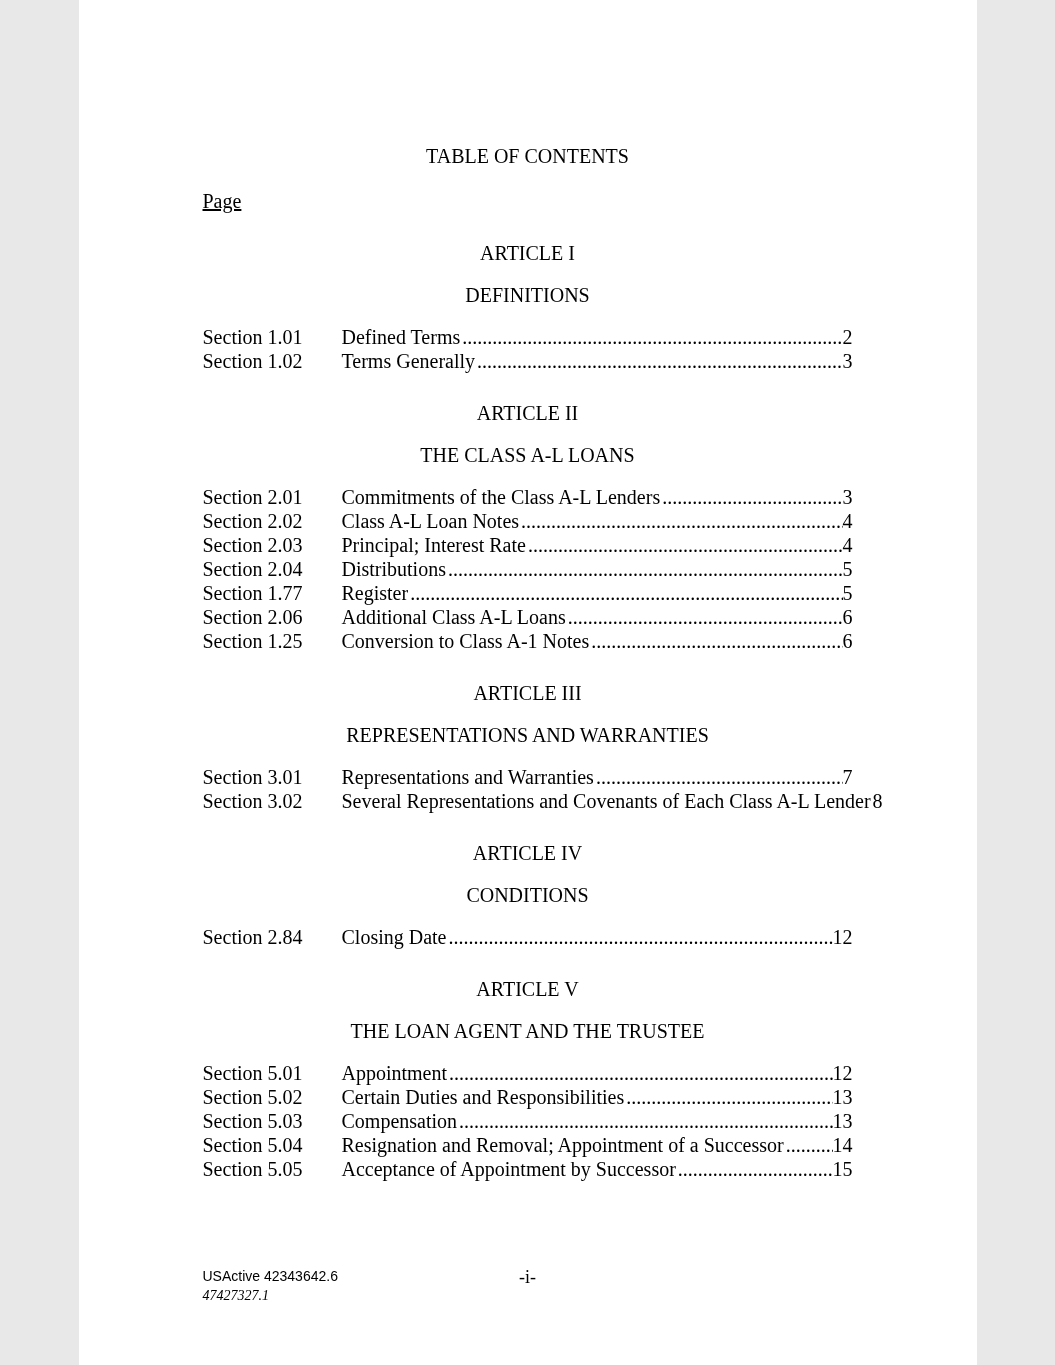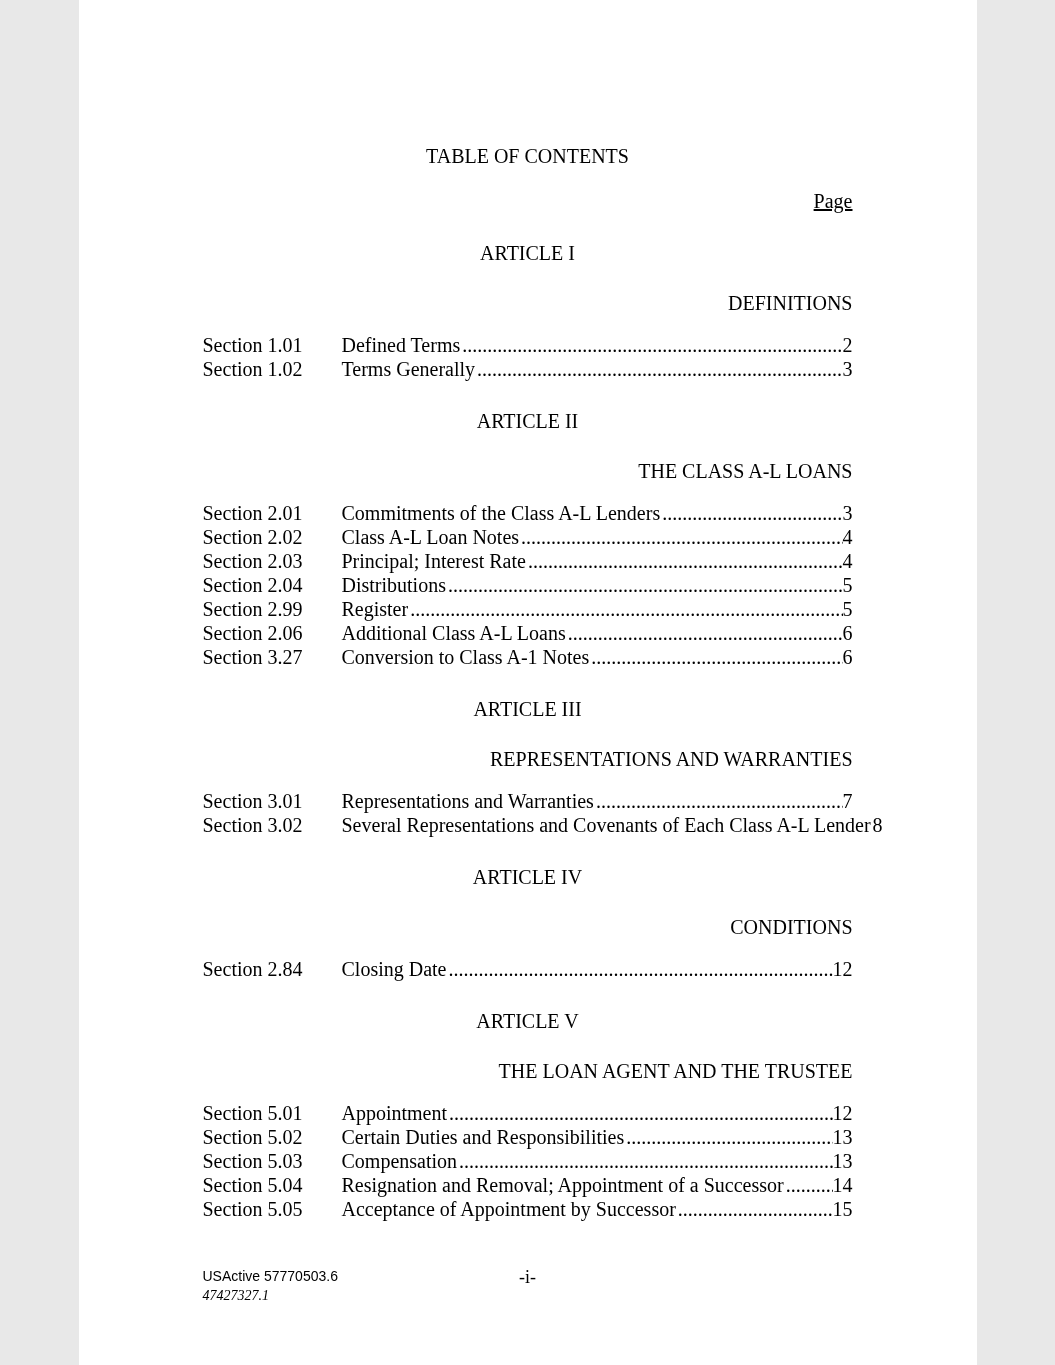--- a/index.html
+++ b/index.html
@@ -16,26 +16,25 @@
     overflow: hidden;
   }
   .content {
     position: absolute;
     top: 144px;
     left: 124px;
     right: 124px;
   }
   .toc-title { text-align: center; }
   .page-label {
-    text-align: right;
     margin-top: 21px;
   }
   .page-label span { text-decoration: underline; }
   .article-heading { text-align: center; margin-top: 28px; }
-  .article-subtitle { text-align: right; margin-top: 26px; }
+  .article-subtitle { text-align: center; margin-top: 18px; }
   .toc-list { margin-top: 18px; }
   .toc-row { display: flex; align-items: baseline; }
   .num { flex: none; width: 139px; }
   .ttl { flex: none; white-space: nowrap; padding-right: 2px; }
   .dots { flex: 1 1 auto; overflow: hidden; white-space: nowrap; }
   .dots::after {
     content: "................................................................................................................................................................................................................................................................";
   }
   .pg { flex: none; }
   .footer-left {
@@ -114,33 +113,33 @@
         <span class="dots"></span>
         <span class="pg">4</span>
       </div>
       <div class="toc-row">
         <span class="num">Section 2.04</span>
         <span class="ttl">Distributions</span>
         <span class="dots"></span>
         <span class="pg">5</span>
       </div>
       <div class="toc-row">
-        <span class="num">Section 2.99</span>
+        <span class="num">Section 1.77</span>
         <span class="ttl">Register</span>
         <span class="dots"></span>
         <span class="pg">5</span>
       </div>
       <div class="toc-row">
         <span class="num">Section 2.06</span>
         <span class="ttl">Additional Class A-L Loans</span>
         <span class="dots"></span>
         <span class="pg">6</span>
       </div>
       <div class="toc-row">
-        <span class="num">Section 3.27</span>
+        <span class="num">Section 1.25</span>
         <span class="ttl">Conversion to Class A-1 Notes</span>
         <span class="dots"></span>
         <span class="pg">6</span>
       </div>
     </div>
 
     <div class="article-heading">ARTICLE III</div>
     <div class="article-subtitle">REPRESENTATIONS AND WARRANTIES</div>
     <div class="toc-list">
       <div class="toc-row">
@@ -199,17 +198,17 @@
         <span class="num">Section 5.05</span>
         <span class="ttl">Acceptance of Appointment by Successor</span>
         <span class="dots"></span>
         <span class="pg">15</span>
       </div>
     </div>
 
   </div>
 
   <div class="footer-left">
-    <div class="footer-id1">USActive 57770503.6</div>
+    <div class="footer-id1">USActive 42343642.6</div>
     <div class="footer-id2">47427327.1</div>
   </div>
   <div class="footer-center">-i-</div>
 </div>
 
 </body></html>

